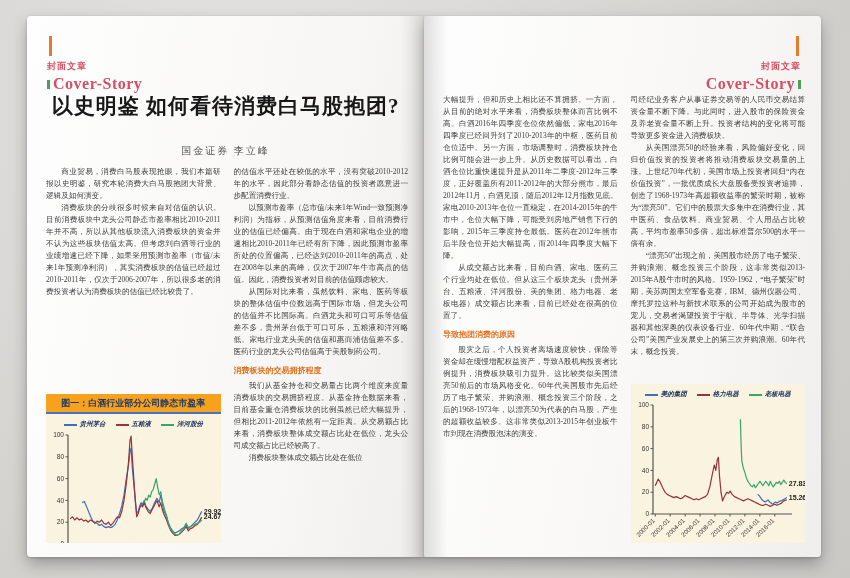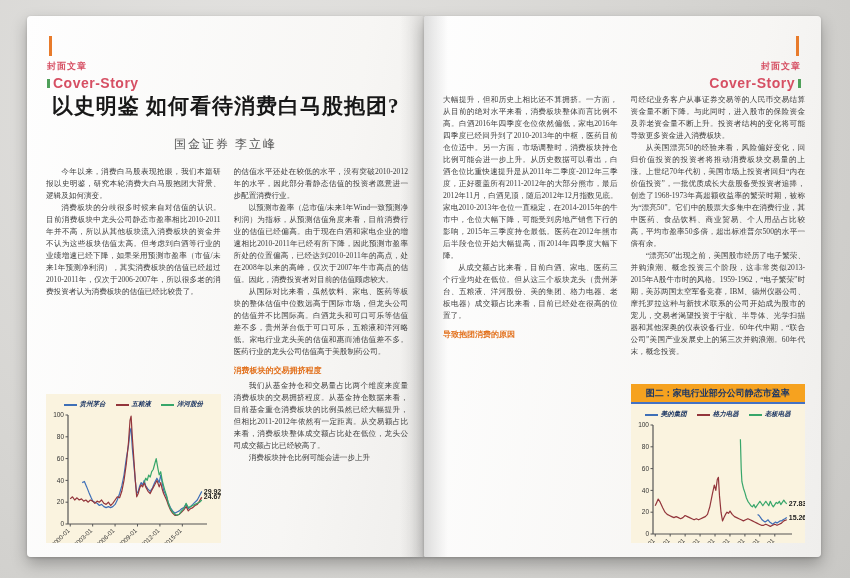--- a/index.html
+++ b/index.html
@@ -25,26 +25,26 @@
   .sec-hdr{position:absolute;top:20px;font-family:"Liberation Sans",sans-serif;}
   .sec-hdr-left{left:20px;}
   .sec-hdr-right{right:20px;text-align:right;}
   .tickline{width:3px;height:20px;background:var(--tick_orange,#E87B2B);margin-bottom:4px;}
   .sec-hdr-left .tickline{margin-left:2px;}
   .sec-hdr-right .tickline{margin-left:auto;margin-right:2px;}
   .hdr-cn{font-size:9px;font-weight:bold;color:var(--header_red,#D64F63);letter-spacing:1px;}
   .hdr-en-row{display:flex;align-items:center;gap:3px;margin-top:2px;}
   .sec-hdr-right .hdr-en-row{justify-content:flex-end;}
   .greenbar{width:3px;height:9px;background:var(--tick_green,#4FA05A);}
-  .hdr-en{font-size:14px;font-weight:bold;color:var(--header_red,#D64F63);letter-spacing:.5px;}
+  .hdr-en{font-size:16px;font-weight:bold;color:var(--header_red,#D64F63);letter-spacing:.5px;font-family:Liberation Serif, serif;}
 
   
   .article-head{position:absolute;top:76px;left:0;right:0;text-align:center;}
   .article-title{font-size:21px;font-weight:bold;color:#181818;letter-spacing:1px;}
-  .article-byline{margin-top:16px;font-size:12px;color:#555;letter-spacing:2px;}
+  .article-byline{margin-top:24px;font-size:10px;color:#555;letter-spacing:2px;}
 
   
   .cols{position:absolute;left:19px;right:16px;bottom:14px;display:flex;gap:13px;}
   .cols-l{top:150px;}
   .cols-r{top:78px;}
   .col{flex:1;min-width:0;overflow:hidden;}
   .bodytext{font-size:7.6px;line-height:1.58;color:#3d3d3d;text-align:justify;}
   .bodytext p{margin:0;text-indent:2em;}
   .bodytext p.cont{text-indent:0;}
   .subhead{font-family:"Liberation Sans",sans-serif;font-size:8px;font-weight:bold;
@@ -80,24 +80,25 @@
     </div>
 
     <div class="article-head">
       <div class="article-title">以史明鉴  如何看待消费白马股抱团?</div>
       <div class="article-byline">国金证券  李立峰</div>
     </div>
 
     <div class="cols cols-l">
       <div class="col">
         <div class="coltext bodytext h-c1">
-          <p>今年以来，消费白马股表现抢眼，我们本篇研报以史明鉴，研究本轮消费大白马股抱团大背景、逻辑及如何演变。</p>
+          <p>商业贸易，消费白马股表现抢眼，我们本篇研报以史明鉴，研究本轮消费大白马股抱团大背景、逻辑及如何演变。</p>
           <p>消费板块的分歧很多时候来自对估值的认识。目前消费板块中龙头公司静态市盈率相比2010-2011年并不高，所以从其他板块流入消费板块的资金并不认为这些板块估值太高。但考虑到白酒等行业的业绩增速已经下降，如果采用预测市盈率（市值/未来1年预测净利润），其实消费板块的估值已经超过2010-2011年，仅次于2006-2007年，所以很多老的消费投资者认为消费板块的估值已经比较贵了。</p>
         </div>
         <div class="chart">
+          <div class="chart-title">图一：白酒行业部分公司静态市盈率</div>
           <div class="chart-body">
             <div class="chart-legend">
                 <span class="legend-item">
                   <span class="legend-swatch" style="background: rgb(62, 111, 183);"></span>
                   <span class="legend-label">贵州茅台</span>
                 </span>
                 <span class="legend-item">
                   <span class="legend-swatch" style="background: rgb(147, 53, 59);"></span>
                   <span class="legend-label">五粮液</span>
                 </span>
@@ -142,21 +143,21 @@
           </div>
         </div>
       </div>
       <div class="col">
         <div class="coltext bodytext">
           <p class="cont">的估值水平还处在较低的水平，没有突破2010-2012年的水平，因此部分看静态估值的投资者愿意进一步配置消费行业。</p>
           <p>以预测市盈率（总市值/未来1年Wind一致预测净利润）为指标，从预测估值角度来看，目前消费行业的估值已经偏高。由于现在白酒和家电企业的增速相比2010-2011年已经有所下降，因此预测市盈率所处的位置偏高，已经达到2010-2011年的高点，处在2008年以来的高峰，仅次于2007年牛市高点的估值。因此，消费投资者对目前的估值顾虑较大。</p>
           <p>从国际对比来看，虽然饮料、家电、医药等板块的整体估值中位数远高于国际市场，但龙头公司的估值并不比国际高。白酒龙头和可口可乐等估值差不多，贵州茅台低于可口可乐，五粮液和洋河略低。家电行业龙头美的估值和惠而浦估值差不多。医药行业的龙头公司估值高于美股制药公司。</p>
           <div class="subhead">消费板块的交易拥挤程度</div>
           <p>我们从基金持仓和交易量占比两个维度来度量消费板块的交易拥挤程度。从基金持仓数据来看，目前基金重仓消费板块的比例虽然已经大幅提升，但相比2011-2012年依然有一定距离。从交易额占比来看，消费板块整体成交额占比处在低位，龙头公司成交额占比已经较高了。</p>
-          <p>消费板块持仓比例可能会进一步上升</p>
+          <p>消费板块整体成交额占比处在低位</p>
         </div>
       </div>
     </div>
   </div>
 
   <div class="page page-right">
     <div class="sec-hdr sec-hdr-right">
       <div class="tickline"></div>
       <div class="hdr-cn">封面文章</div>
       <div class="hdr-en-row">
@@ -164,30 +165,30 @@
         <span class="greenbar"></span>
       </div>
     </div>
 
     <div class="cols cols-r">
       <div class="col">
         <div class="coltext bodytext">
           <p class="cont">大幅提升，但和历史上相比还不算拥挤。一方面，从目前的绝对水平来看，消费板块整体而言比例不高。白酒2016年四季度仓位依然偏低，家电2016年四季度已经回升到了2010-2013年的中枢，医药目前仓位适中。另一方面，市场调整时，消费板块持仓比例可能会进一步上升。从历史数据可以看出，白酒仓位比重快速提升是从2011年二季度-2012年三季度，正好覆盖所有2011-2012年的大部分熊市，最后2012年11月，白酒见顶，随后2012年12月指数见底。家电2010-2013年仓位一直稳定，在2014-2015年的牛市中，仓位大幅下降，可能受到房地产销售下行的影响，2015年三季度持仓最低。医药在2012年熊市后半段仓位开始大幅提高，而2014年四季度大幅下降。</p>
           <p>从成交额占比来看，目前白酒、家电、医药三个行业均处在低位。但从这三个板块龙头（贵州茅台、五粮液、洋河股份、美的集团、格力电器、老板电器）成交额占比来看，目前已经处在很高的位置了。</p>
           <div class="subhead">导致抱团消费的原因</div>
+          <p>股灾之后，个人投资者离场速度较快，保险等资金却在缓慢增配权益资产，导致A股机构投资者比例提升，消费板块吸引力提升。这比较类似美国漂亮50前后的市场风格变化。60年代美国股市先后经历了电子繁荣、并购浪潮、概念投资三个阶段，之后的1968-1973年，以漂亮50为代表的白马股，产生的超额收益较多。这非常类似2013-2015年创业板牛市到现在消费股泡沫的演变。</p>
         </div>
       </div>
       <div class="col">
         <div class="coltext bodytext h-c4">
           <p class="cont">司经纪业务客户从事证券交易等的人民币交易结算资金量不断下降。与此同时，进入股市的保险资金及养老资金量不断上升。投资者结构的变化将可能导致更多资金进入消费板块。</p>
           <p>从美国漂亮50的经验来看，风险偏好变化，回归价值投资的投资者将推动消费板块交易量的上涨。上世纪70年代初，美国市场上投资者回归“内在价值投资”，一批优质成长大盘股备受投资者追捧，创造了1968-1973年高超额收益率的繁荣时期，被称为“漂亮50”。它们中的股票大多集中在消费行业，其中医药、食品饮料、商业贸易、个人用品占比较高，平均市盈率50多倍，超出标准普尔500的水平一倍有余。</p>
           <p>“漂亮50”出现之前，美国股市经历了电子繁荣、并购浪潮、概念投资三个阶段，这非常类似2013-2015年A股牛市时的风格。1959-1962，“电子繁荣”时期，美苏两国太空军备竞赛，IBM、德州仪器公司、摩托罗拉这种与新技术联系的公司开始成为股市的宠儿，交易者渴望投资于宇航、半导体、光学扫描器和其他深奥的仪表设备行业。60年代中期，“联合公司”美国产业发展史上的第三次并购浪潮。60年代末，概念投资。</p>
         </div>
         <div class="chart">
-          <div class="chart-title">图二：家电行业部分公司静态市盈率</div>
           <div class="chart-body">
             <div class="chart-legend">
                 <span class="legend-item">
                   <span class="legend-swatch" style="background: rgb(62, 111, 183);"></span>
                   <span class="legend-label">美的集团</span>
                 </span>
                 <span class="legend-item">
                   <span class="legend-swatch" style="background: rgb(147, 53, 59);"></span>
                   <span class="legend-label">格力电器</span>
                 </span>

